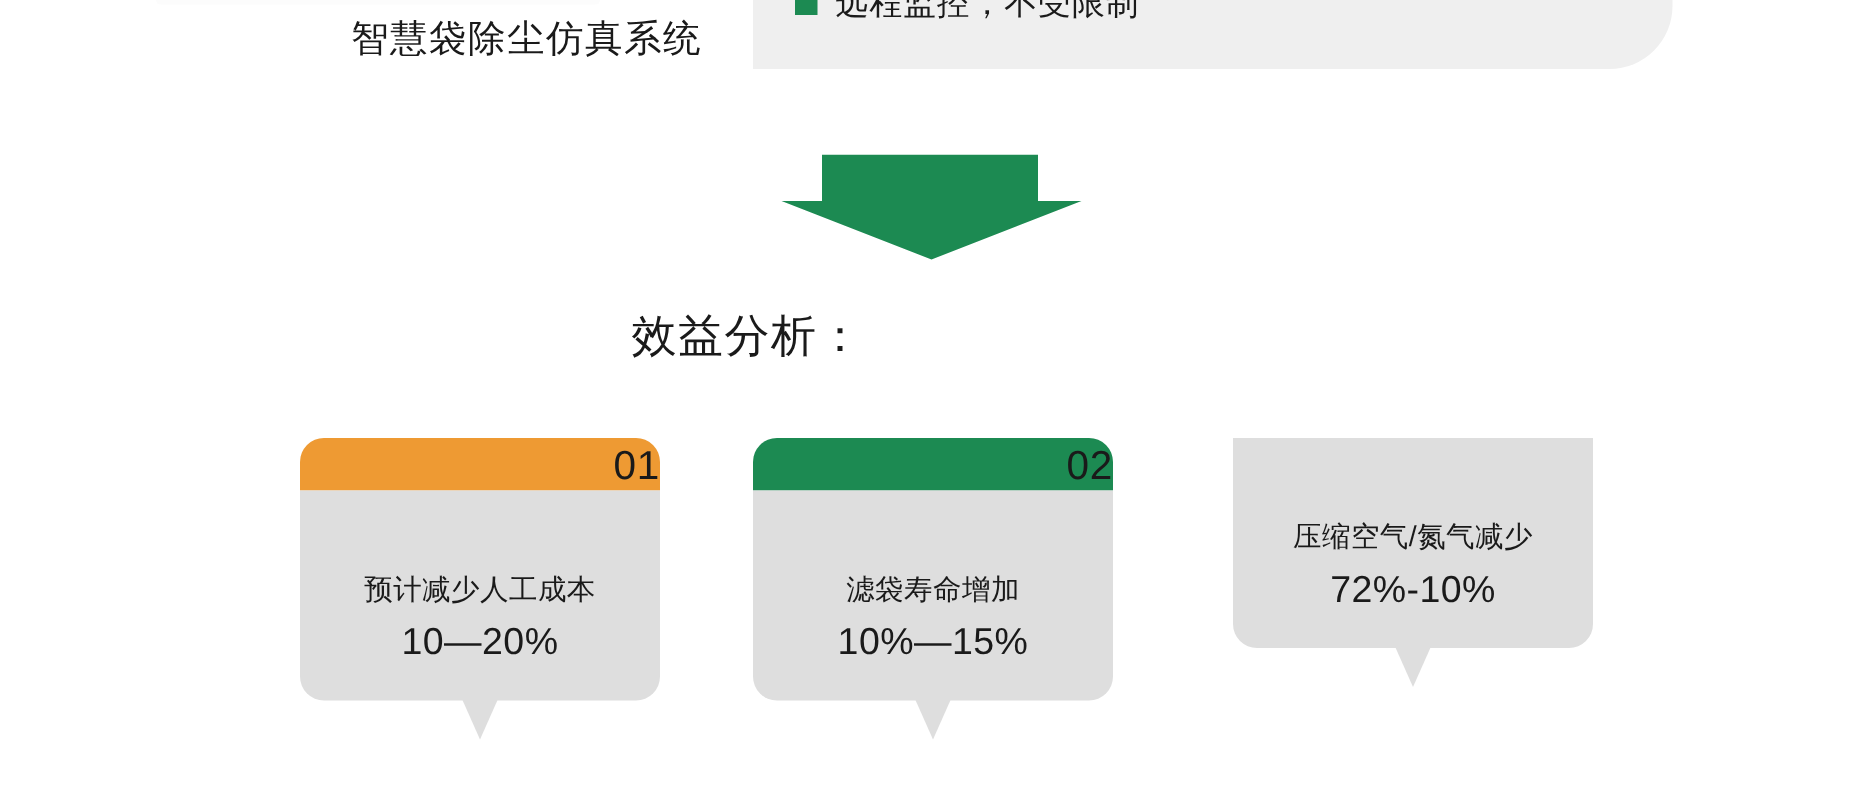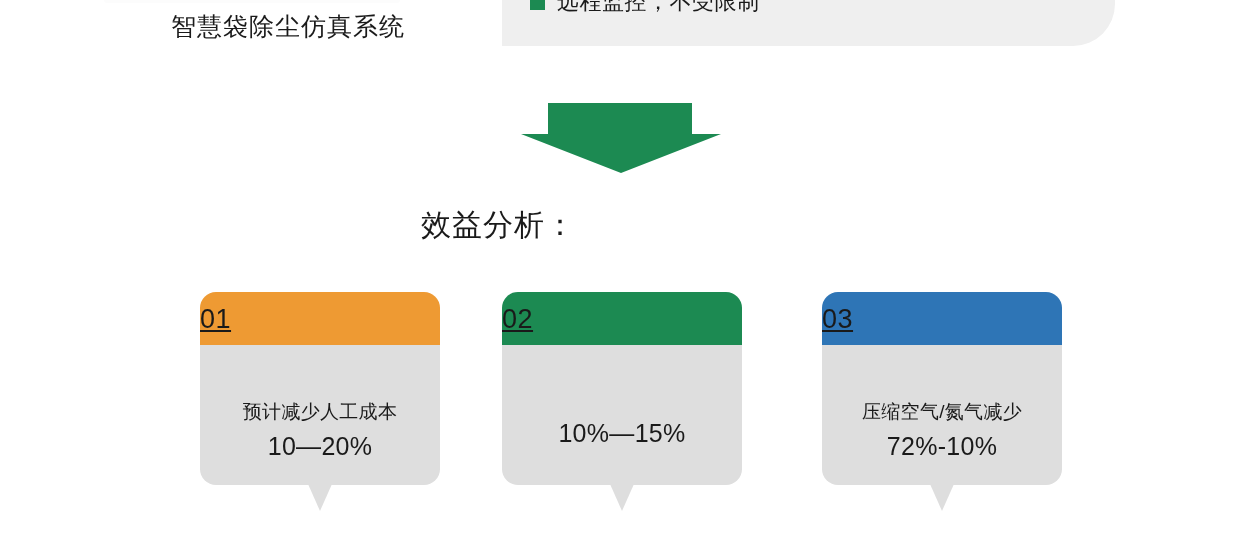--- a/index.html
+++ b/index.html
@@ -26,21 +26,21 @@
     background: #fcfcfc;
     border-radius: 3px;
   }
 
   
   .system-title {
     position: absolute;
     left: 108px;
     top: 8px;
     width: 360px;
-    text-align: center;
+    text-align: right;
     font-size: 25px;
     line-height: 36px;
     letter-spacing: 1px;
     color: #1a1a1a;
     white-space: nowrap;
   }
 
   
   .info-panel {
     position: absolute;
@@ -111,27 +111,26 @@
     top: 292px;
     width: 240px;
     height: 193px;
   }
   .benefit-card.c0 { left: 200px; }
   .benefit-card.c1 { left: 502px; border-radius: 11px; }
   .benefit-card.c2 { left: 822px; }
 
   .card-header {
     position: relative;
-    height: 53px;
+    height: 35px;
     border-radius: 16px 16px 0 0;
     display: flex;
     align-items: center;
-    justify-content: flex-start;
+    justify-content: flex-end;
     box-sizing: border-box;
-    text-decoration: underline;
   }
   .card-number {
     font-size: 27px;
     line-height: 30px;
     color: #1a1a1a;
     letter-spacing: 0.5px;
   }
   .card-body {
     position: relative;
     height: 140px;
@@ -204,29 +203,27 @@
       <span class="card-line-2">10—20%</span>
       <span class="card-tail"></span>
     </div>
   </div>
 
   <div class="benefit-card c1">
     <div class="card-header" style="background:#1c8a52;">
       <span class="card-number">02</span>
     </div>
     <div class="card-body">
+      <span class="card-line-1">滤袋寿命增加</span>
       <span class="card-line-2">10%—15%</span>
       <span class="card-tail"></span>
     </div>
   </div>
 
   <div class="benefit-card c2">
-    <div class="card-header" style="background:#2e75b6;">
-      <span class="card-number">03</span>
-    </div>
     <div class="card-body">
       <span class="card-line-1">压缩空气/氮气减少</span>
       <span class="card-line-2">72%-10%</span>
       <span class="card-tail"></span>
     </div>
   </div>
 
 </div>
 
 </body></html>

